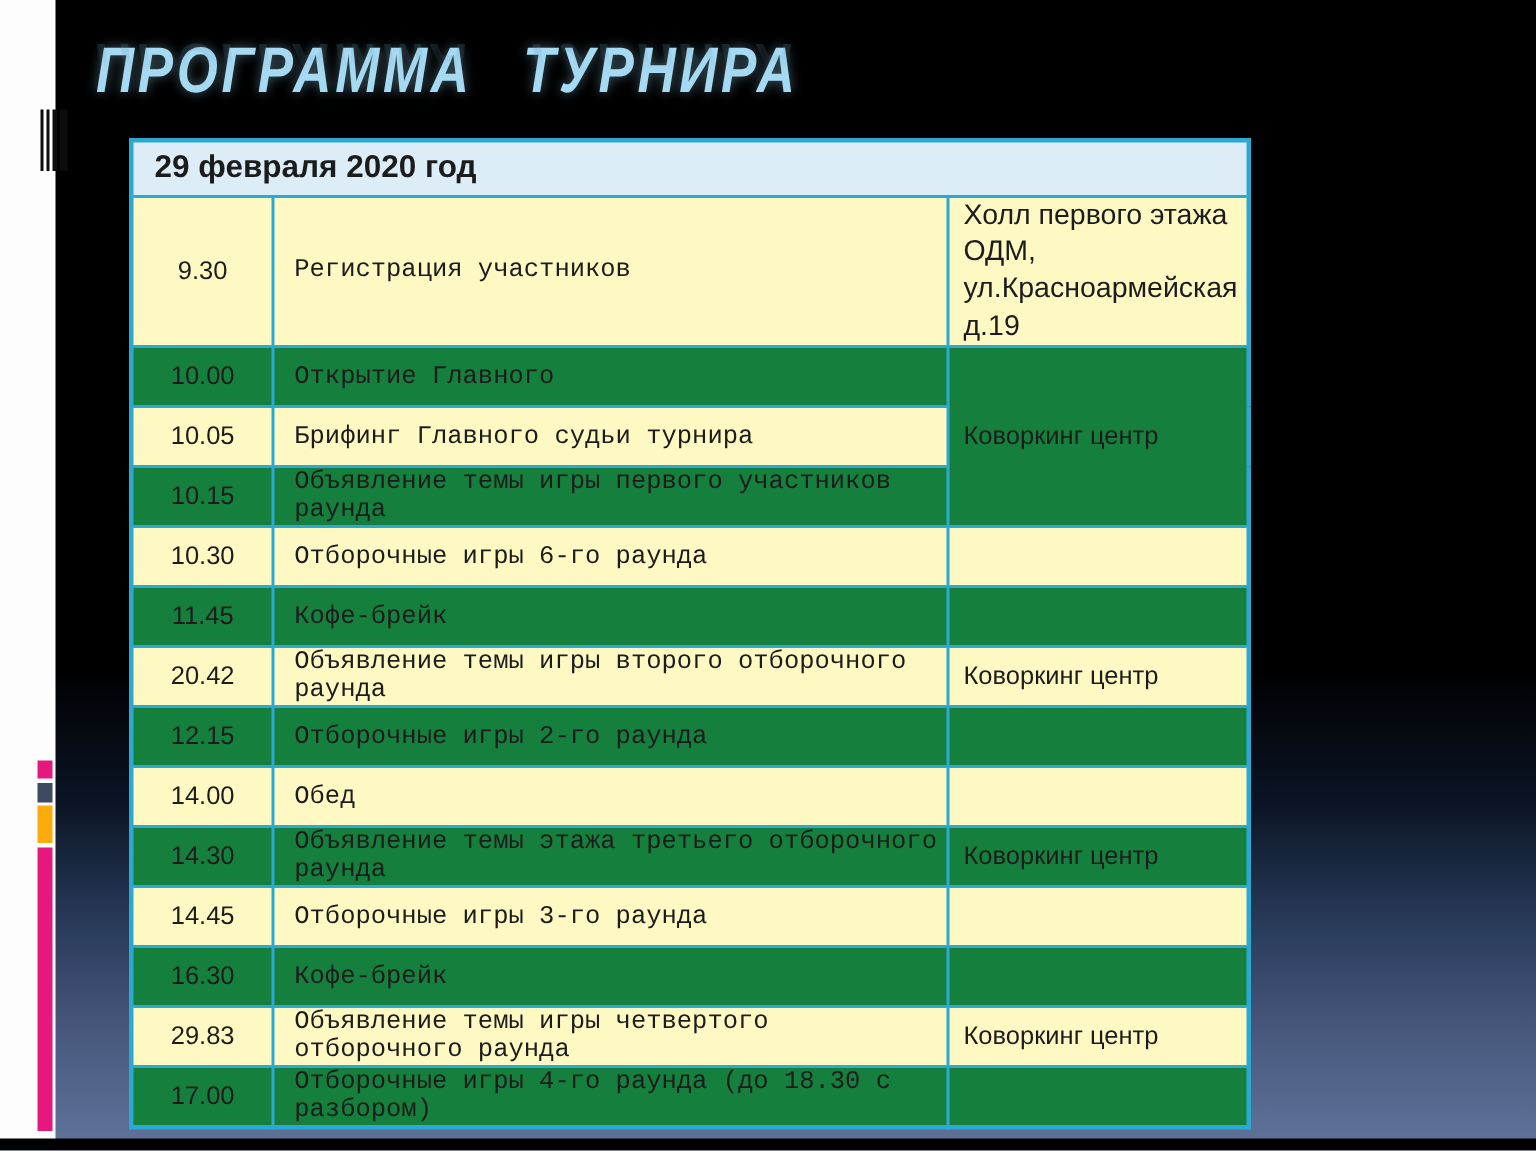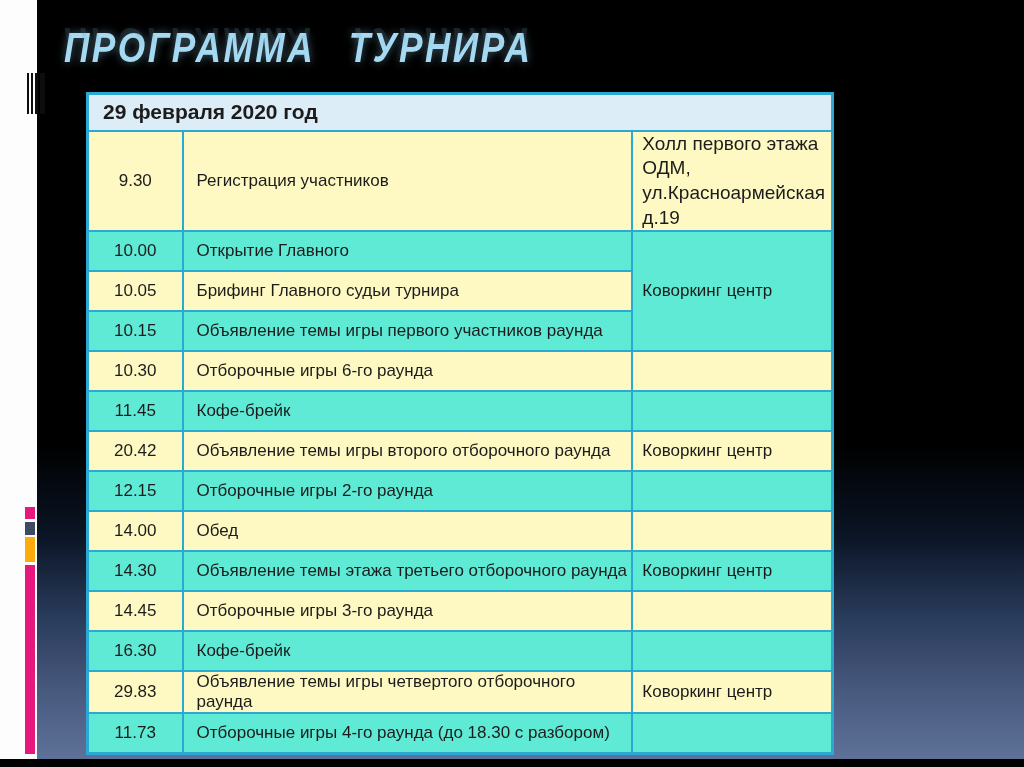--- a/index.html
+++ b/index.html
@@ -64,26 +64,26 @@
   }
   table.schedule td {
     border: 2px solid #2ca9d2;
     vertical-align: middle;
   }
   td.header-cell {
     height: 37px; font-size: 21px; font-weight: 700;
     padding-left: 14px; background: #dcedf7;
   }
   td.time  { width: 108px; text-align: center; height: 40px; }
-  td.event { width: 537px; padding-left: 13px; }
+  td.event { width: 537px; padding-left: 13px; font-family: Liberation Mono, monospace; }
   td.loc   { padding-left: 9px; padding-right: 6px; }
   td.loc.small { font-size: 19px; line-height: 1.3; }
   tr.first-row td { height: 43px; }
   td.dark  { background: #fef9c3; }
-  td.light { background: #5eead4; }
+  td.light { background: #15803d; }
 </style>
 </head>
 <body>
 
 <div class="white-strip"></div>
 <div class="barcode">
   <div class="bar b1"></div>
   <div class="bar b2"></div>
   <div class="bar b3"></div>
   <div class="bar b4"></div>
@@ -162,19 +162,19 @@
           <td class="time light">16.30</td>
           <td class="event light">Кофе-брейк</td>
           <td class="loc light"></td>
         </tr>
         <tr>
           <td class="time dark">29.83</td>
           <td class="event dark">Объявление темы игры четвертого отборочного раунда</td>
           <td class="loc dark">Коворкинг центр</td>
         </tr>
         <tr>
-          <td class="time light">11.73</td>
+          <td class="time light">17.00</td>
           <td class="event light">Отборочные игры 4-го раунда (до 18.30 с разбором)</td>
           <td class="loc light"></td>
         </tr>
       </tbody>
   </table>
 </div>
 
 </body></html>

